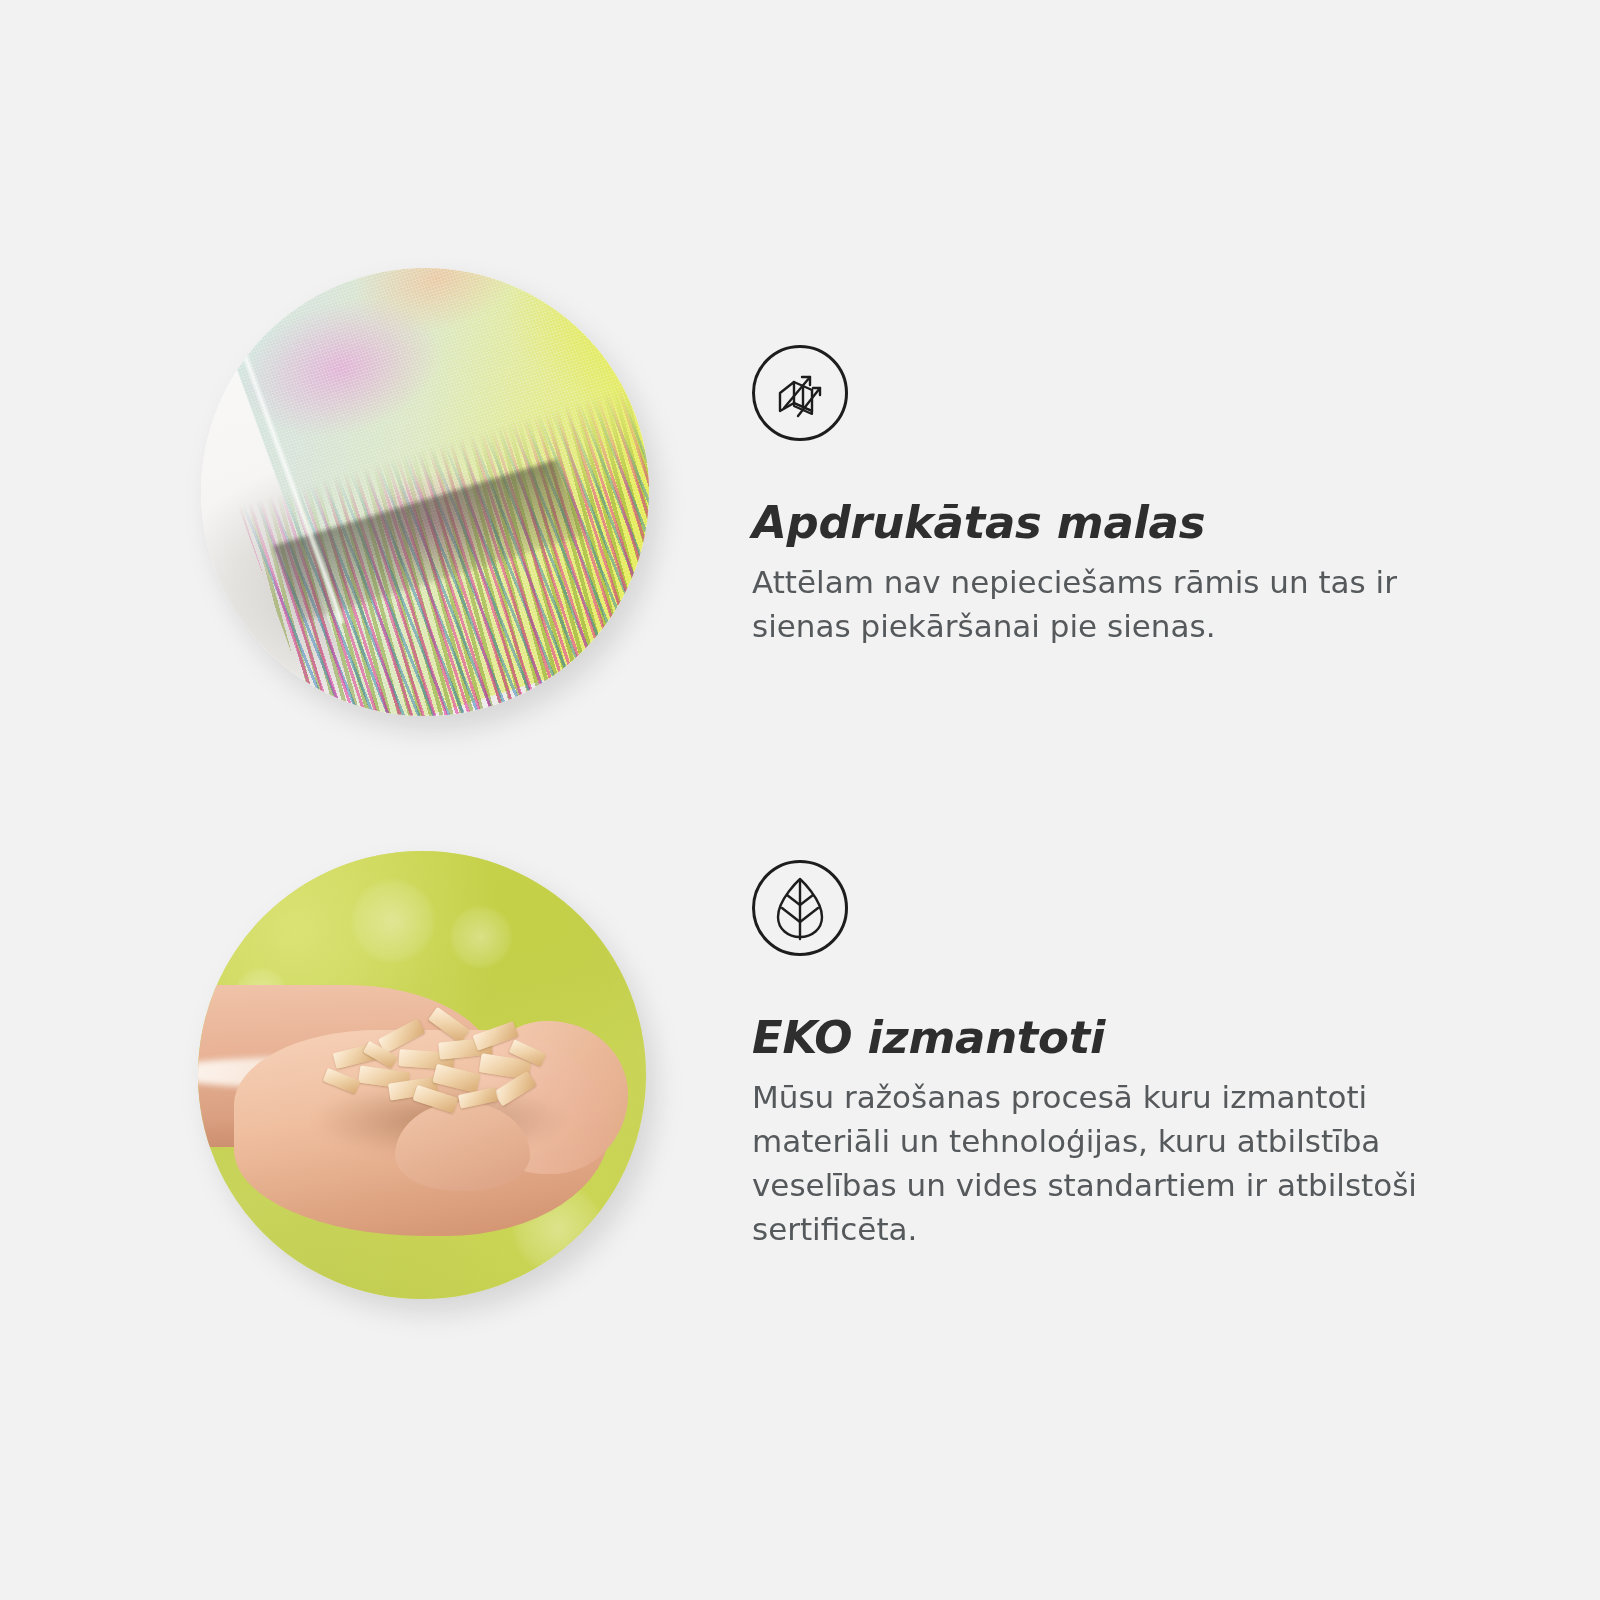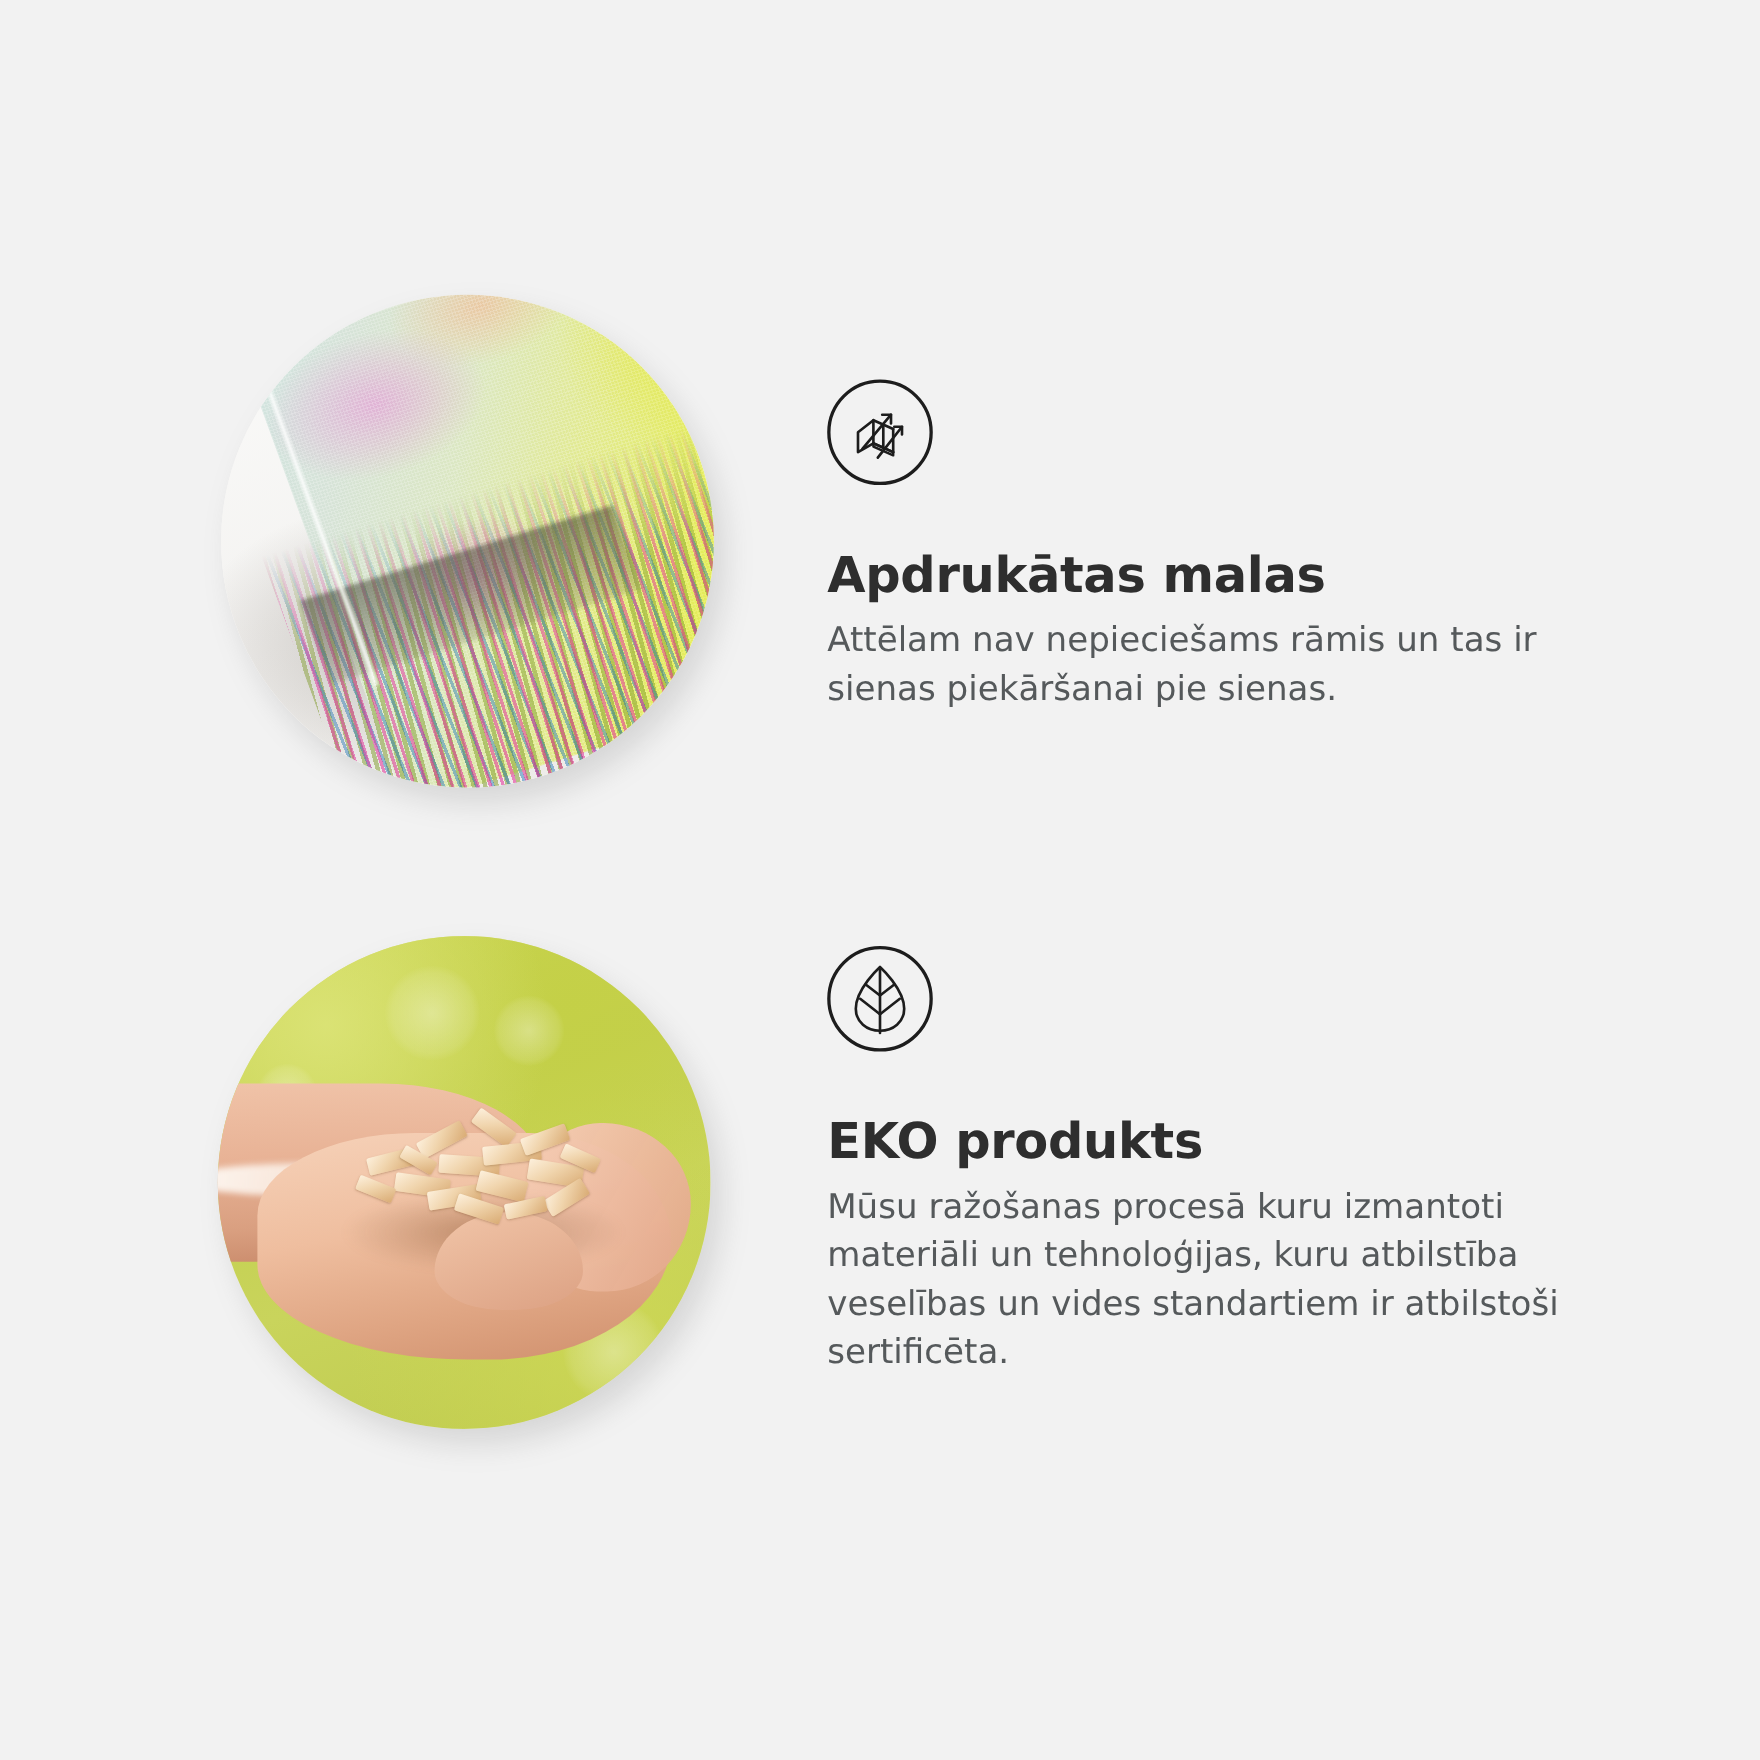--- a/index.html
+++ b/index.html
@@ -240,20 +240,21 @@
   }
 
   .feature-title {
     margin: 58px 0 0 0;
     font-size: 45px;
     font-weight: 700;
     line-height: 1.05;
     color: #2e2e2e;
     letter-spacing: -0.3px;
     white-space: nowrap;
+    font-style: italic;
   }
   .feature-desc {
     margin: 14px 0 0 0;
     font-size: 31px;
     font-weight: 400;
     line-height: 1.42;
     color: #55595b;
     max-width: 730px;
   }
 </style>
@@ -345,19 +346,19 @@
         <svg width="60" height="66" viewBox="0 0 60 66" fill="none" stroke="#1d1d1d" stroke-width="2.4" stroke-linecap="round" stroke-linejoin="round">
           <path d="M30 4 C30 4 8 24 8 42 C8 54 18 62 30 62 C42 62 52 54 52 42 C52 24 30 4 30 4 Z"></path>
           <path d="M30 6 L30 64"></path>
           <path d="M30 30 L17 20"></path>
           <path d="M30 30 L43 20"></path>
           <path d="M30 47 L12 33"></path>
           <path d="M30 47 L48 33"></path>
         </svg>
       </div>
 
-      <h2 class="feature-title">EKO produkts</h2>
+      <h2 class="feature-title">EKO izmantoti</h2>
 
       <p class="feature-desc">Mūsu ražošanas procesā kuru izmantoti materiāli un tehnoloģijas, kuru atbilstība veselības un vides standartiem ir atbilstoši sertificēta.</p>
     </div>
   </section>
 
 </div>
 
 </body></html>

